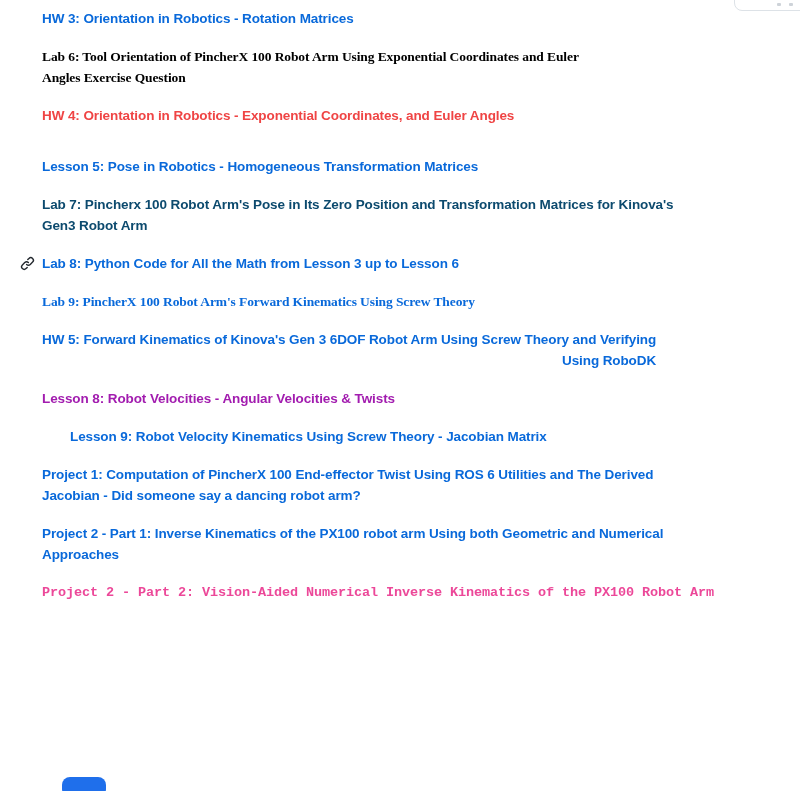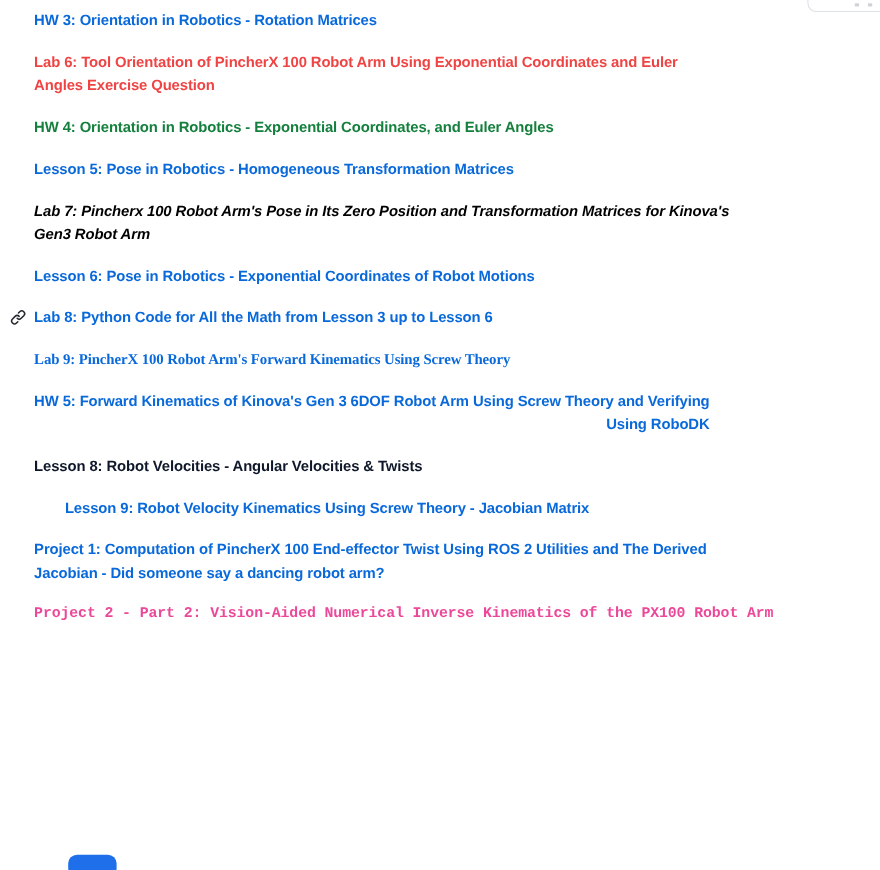--- a/index.html
+++ b/index.html
@@ -8,21 +8,21 @@
     width: 800px;
     height: 791px;
     background: #ffffff;
     overflow: hidden;
     position: relative;
     font-family: "Liberation Sans", sans-serif;
   }
   .content {
     position: absolute;
     top: 8px;
-    left: 31px;
+    left: 42px;
     width: 748px;
   }
   .link-row {
     position: relative;
     margin: 0 0 17px 0;
   }
   .link-row a {
     font-size: 13.5px;
     line-height: 21px;
     font-weight: 700;
@@ -82,44 +82,40 @@
 
 <div class="content">
   <p class="link-row">
     
     <a href="#" style="color: rgb(9, 105, 218);">HW 3: Orientation in Robotics - Rotation Matrices</a>
   </p>
 
 
   <p class="link-row">
     
-    <a href="#" style="color: #ef4444;">Lab 6: Tool Orientation of PincherX 100 Robot Arm Using Exponential Coordinates and Euler
+    <a href="#" style="color: #000000; font-family: Liberation Serif, serif;">Lab 6: Tool Orientation of PincherX 100 Robot Arm Using Exponential Coordinates and Euler
 Angles Exercise Question</a>
   </p>
 
   <p class="link-row">
     
-    <a href="#" style="color: #15803d;">HW 4: Orientation in Robotics - Exponential Coordinates, and Euler Angles</a>
+    <a href="#" style="color: #ef4444;">HW 4: Orientation in Robotics - Exponential Coordinates, and Euler Angles</a>
   </p>
 
   <p class="link-row">
     
-    <a href="#" style="color: rgb(9, 105, 218);">Lesson 5: Pose in Robotics - Homogeneous Transformation Matrices</a>
+    <a href="#" style="color: rgb(9, 105, 218); margin-top: 13px;">Lesson 5: Pose in Robotics - Homogeneous Transformation Matrices</a>
   </p>
 
   <p class="link-row">
     
-    <a href="#" style="color: #000000; font-style: italic;">Lab 7: Pincherx 100 Robot Arm's Pose in Its Zero Position and Transformation Matrices for Kinova's
+    <a href="#" style="color: #0c4a6e;">Lab 7: Pincherx 100 Robot Arm's Pose in Its Zero Position and Transformation Matrices for Kinova's
 Gen3 Robot Arm</a>
   </p>
 
-  <p class="link-row">
-    
-    <a href="#" style="color: rgb(9, 105, 218);">Lesson 6: Pose in Robotics - Exponential Coordinates of Robot Motions</a>
-  </p>
 
   <p class="link-row">
     <span class="anchor-wrap" style="color: rgb(36, 41, 47);">
       <svg viewBox="0 0 16 16" aria-hidden="true">
         <path d="m7.775 3.275 1.25-1.25a3.5 3.5 0 1 1 4.95 4.95l-2.5 2.5a3.5 3.5 0 0 1-4.95 0 .751.751 0 0 1 .018-1.042.751.751 0 0 1 1.042-.018 1.998 1.998 0 0 0 2.83 0l2.5-2.5a2.002 2.002 0 0 0-2.83-2.83l-1.25 1.25a.751.751 0 0 1-1.042-.018.751.751 0 0 1-.018-1.042Zm-4.69 9.64a1.998 1.998 0 0 0 2.83 0l1.25-1.25a.751.751 0 0 1 1.042.018.751.751 0 0 1 .018 1.042l-1.25 1.25a3.5 3.5 0 1 1-4.95-4.95l2.5-2.5a3.5 3.5 0 0 1 4.95 0 .751.751 0 0 1-.018 1.042.751.751 0 0 1-1.042.018 1.998 1.998 0 0 0-2.83 0l-2.5 2.5a1.998 1.998 0 0 0 0 2.83Z"></path>
       </svg>
     </span>
     <a href="#" style="color: rgb(9, 105, 218);">Lab 8: Python Code for All the Math from Lesson 3 up to Lesson 6</a>
   </p>
 
@@ -130,35 +126,40 @@
   </p>
 
   <p class="link-row">
     
     <a href="#" style="color: rgb(9, 105, 218); text-align: right;">HW 5: Forward Kinematics of Kinova's Gen 3 6DOF Robot Arm Using Screw Theory and Verifying
 Using RoboDK</a>
   </p>
 
   <p class="link-row">
     
-    <a href="#" style="color: #0f172a;">Lesson 8: Robot Velocities - Angular Velocities &amp; Twists</a>
+    <a href="#" style="color: #a21caf;">Lesson 8: Robot Velocities - Angular Velocities &amp; Twists</a>
   </p>
 
   <p class="link-row">
     
     <a href="#" style="color: rgb(9, 105, 218); margin-left: 28px;">Lesson 9: Robot Velocity Kinematics Using Screw Theory - Jacobian Matrix</a>
   </p>
 
   <p class="link-row">
     
-    <a href="#" style="color: rgb(9, 105, 218);">Project 1: Computation of PincherX 100 End-effector Twist Using ROS 2 Utilities and The Derived
+    <a href="#" style="color: rgb(9, 105, 218);">Project 1: Computation of PincherX 100 End-effector Twist Using ROS 6 Utilities and The Derived
 Jacobian - Did someone say a dancing robot arm?</a>
   </p>
 
 
+  <p class="link-row">
+    
+    <a href="#" style="color: rgb(9, 105, 218);">Project 2 - Part 1: Inverse Kinematics of the PX100 robot arm Using both Geometric and Numerical
+Approaches</a>
+  </p>
 
   <p class="link-row">
     
     <a href="#" style="color: #ec4899; font-family: Liberation Mono, monospace;">Project 2 - Part 2: Vision-Aided Numerical Inverse Kinematics of the PX100 Robot Arm</a>
   </p>
 </div>
 
 <div class="badge-partial" style="background: rgb(31, 111, 235);"></div>
 
 </body></html>

